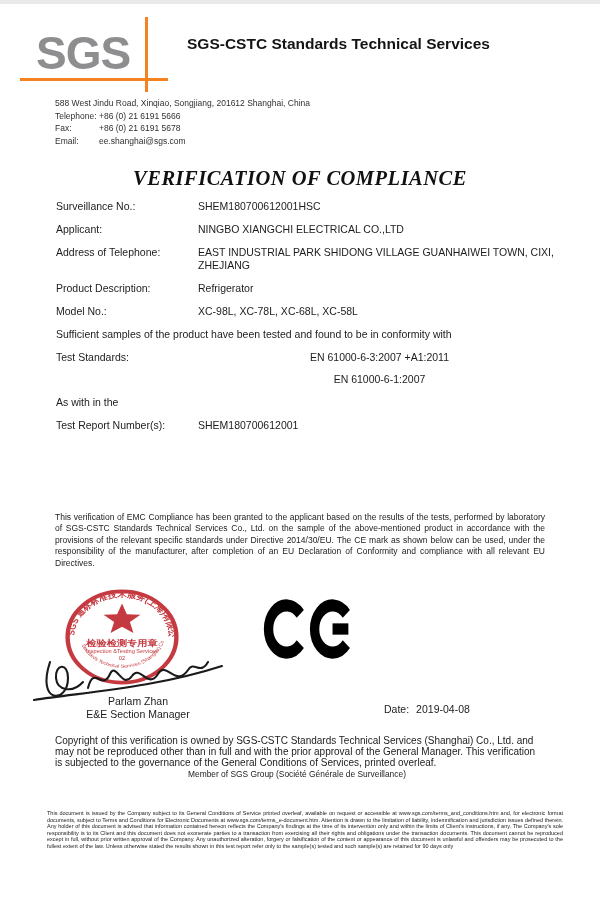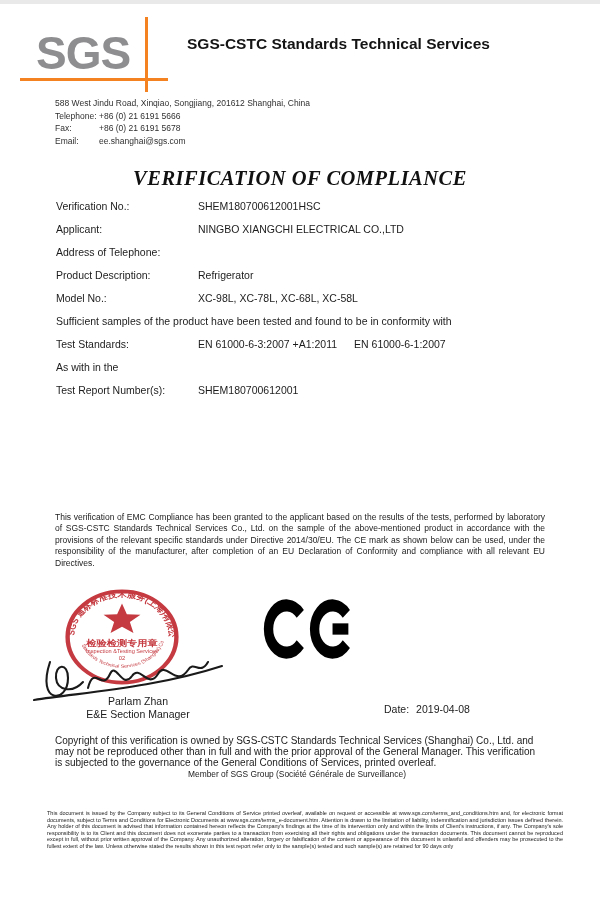--- a/index.html
+++ b/index.html
@@ -21,21 +21,21 @@
   .doc-title{position:absolute;left:0;top:163px;width:600px;text-align:center;
     font-family:"Liberation Serif","DejaVu Serif",serif;font-style:italic;font-weight:bold;
     font-size:20.5px;letter-spacing:.5px;color:#111;}
   
   .fields{position:absolute;left:56px;top:196px;width:505px;display:flex;flex-direction:column;gap:10px;
     font-size:10.5px;line-height:13px;color:#1c1c1c;}
   .frow{display:flex;}
   .flabel{flex:0 0 142px;}
   .fvalue{flex:1;}
   .plain-line{font-size:10.5px;line-height:13px;}
-  .std-stack{display:flex;gap:17px;align-items:center;}
+  .std-stack{display:flex;flex-direction:column;gap:9px;align-items:center;}
   
   .grant-par{position:absolute;left:55px;top:508px;width:490px;font-size:8.5px;line-height:11.4px;
     text-align:justify;color:#222;}
   
   .stamp-svg{position:absolute;left:54px;top:576px;}
   .sig-svg{position:absolute;left:28px;top:642px;}
   .ce-svg{position:absolute;left:262px;top:593px;}
   .signatory{position:absolute;left:40px;top:691px;width:196px;text-align:center;
     font-size:10.5px;line-height:13px;color:#1c1c1c;}
   .date-line{position:absolute;left:384px;top:699px;font-size:10.5px;color:#1c1c1c;}
@@ -76,29 +76,30 @@
     <div class="contact-row">
       <span class="contact-label">Email:</span>
       <span>ee.shanghai@sgs.com</span>
     </div>
   </div>
 
   <div class="doc-title">VERIFICATION OF COMPLIANCE</div>
 
   <div class="fields">
     <div class="frow">
-      <span class="flabel">Verification No.:</span>
+      <span class="flabel">Surveillance No.:</span>
       <span class="fvalue">SHEM180700612001HSC</span>
     </div>
     <div class="frow">
       <span class="flabel">Applicant:</span>
       <span class="fvalue">NINGBO XIANGCHI ELECTRICAL CO.,LTD</span>
     </div>
     <div class="frow">
       <span class="flabel">Address of Telephone:</span>
+      <span class="fvalue">EAST INDUSTRIAL PARK SHIDONG VILLAGE GUANHAIWEI TOWN, CIXI, ZHEJIANG</span>
     </div>
     <div class="frow">
       <span class="flabel">Product Description:</span>
       <span class="fvalue">Refrigerator</span>
     </div>
     <div class="frow">
       <span class="flabel">Model No.:</span>
       <span class="fvalue">XC-98L, XC-78L, XC-68L, XC-58L</span>
     </div>
 

